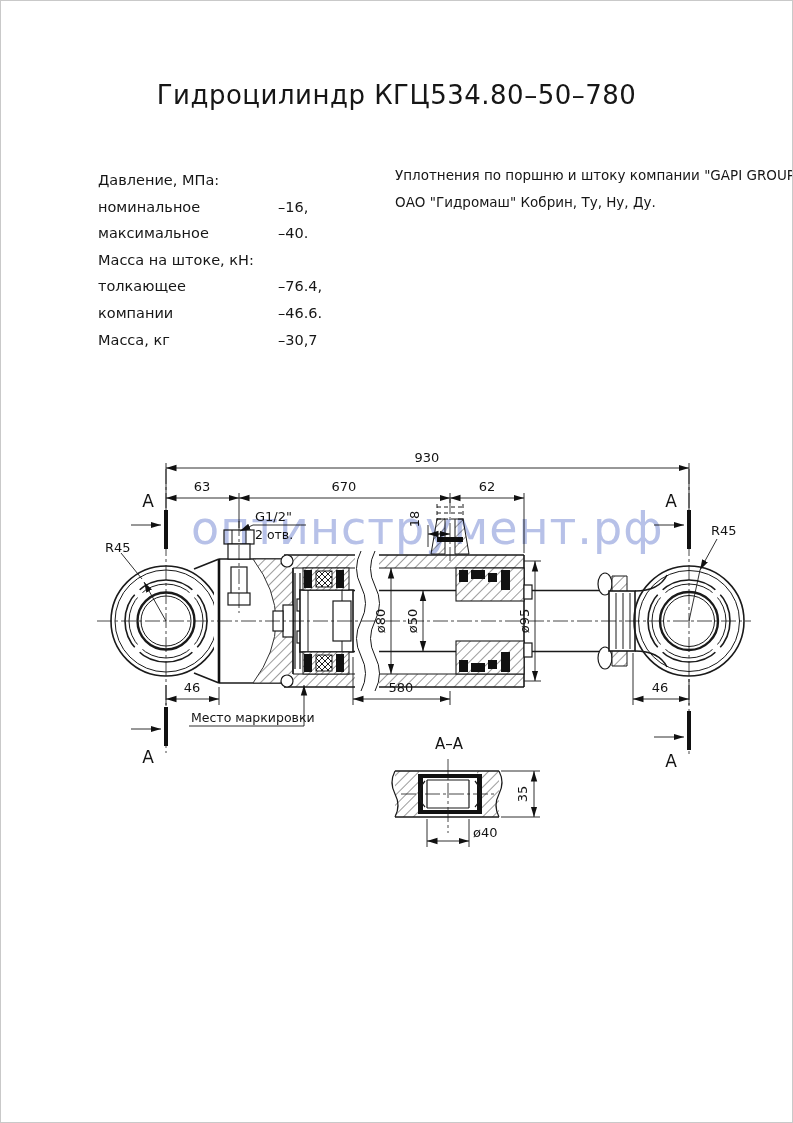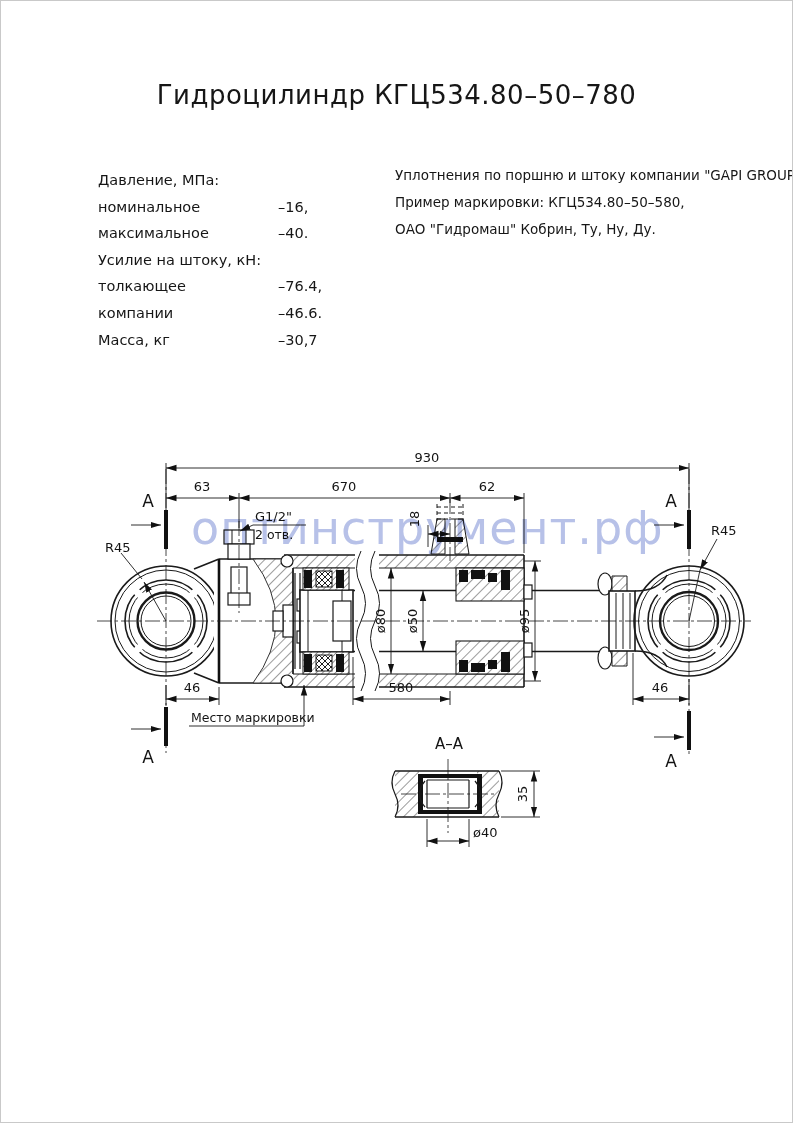--- a/index.html
+++ b/index.html
@@ -44,40 +44,39 @@
       </div>
     <div class="spec-row">
         <span class="spec-label">номинальное</span>
         <span>–16,</span>
       </div>
     <div class="spec-row">
         <span class="spec-label">максимальное</span>
         <span>–40.</span>
       </div>
     <div class="spec-row">
-        <span class="spec-label">Усилие на штоку, кН:</span>
+        <span class="spec-label">Масса на штоке, кН:</span>
         <span></span>
       </div>
     <div class="spec-row">
         <span class="spec-label">толкающее</span>
         <span>–76.4,</span>
       </div>
     <div class="spec-row">
         <span class="spec-label">компании</span>
         <span>–46.6.</span>
       </div>
     <div class="spec-row">
         <span class="spec-label">Масса, кг</span>
         <span>–30,7</span>
       </div>
   </div>
 
   <div id="notes">
     <div>Уплотнения по поршню и штоку компании "GAPI GROUP".</div>
-    <div>Пример маркировки: КГЦ534.80–50–580,</div>
     <div>ОАО "Гидромаш" Кобрин, Ту, Ну, Ду.</div>
   </div>
 
   <svg id="drawing" width="700" height="430" viewBox="60 440 700 430" xmlns="http://www.w3.org/2000/svg">
     <defs>
       <pattern id="hat" width="7" height="7" patternUnits="userSpaceOnUse" patternTransform="rotate(45)">
         <rect width="7" height="7" fill="#fff"></rect>
           <line x1="0" y1="0" x2="0" y2="7" stroke="#3a3a3a" stroke-width="1"></line>
       </pattern>
       <pattern id="hatD" width="4.5" height="4.5" patternUnits="userSpaceOnUse" patternTransform="rotate(45)">

